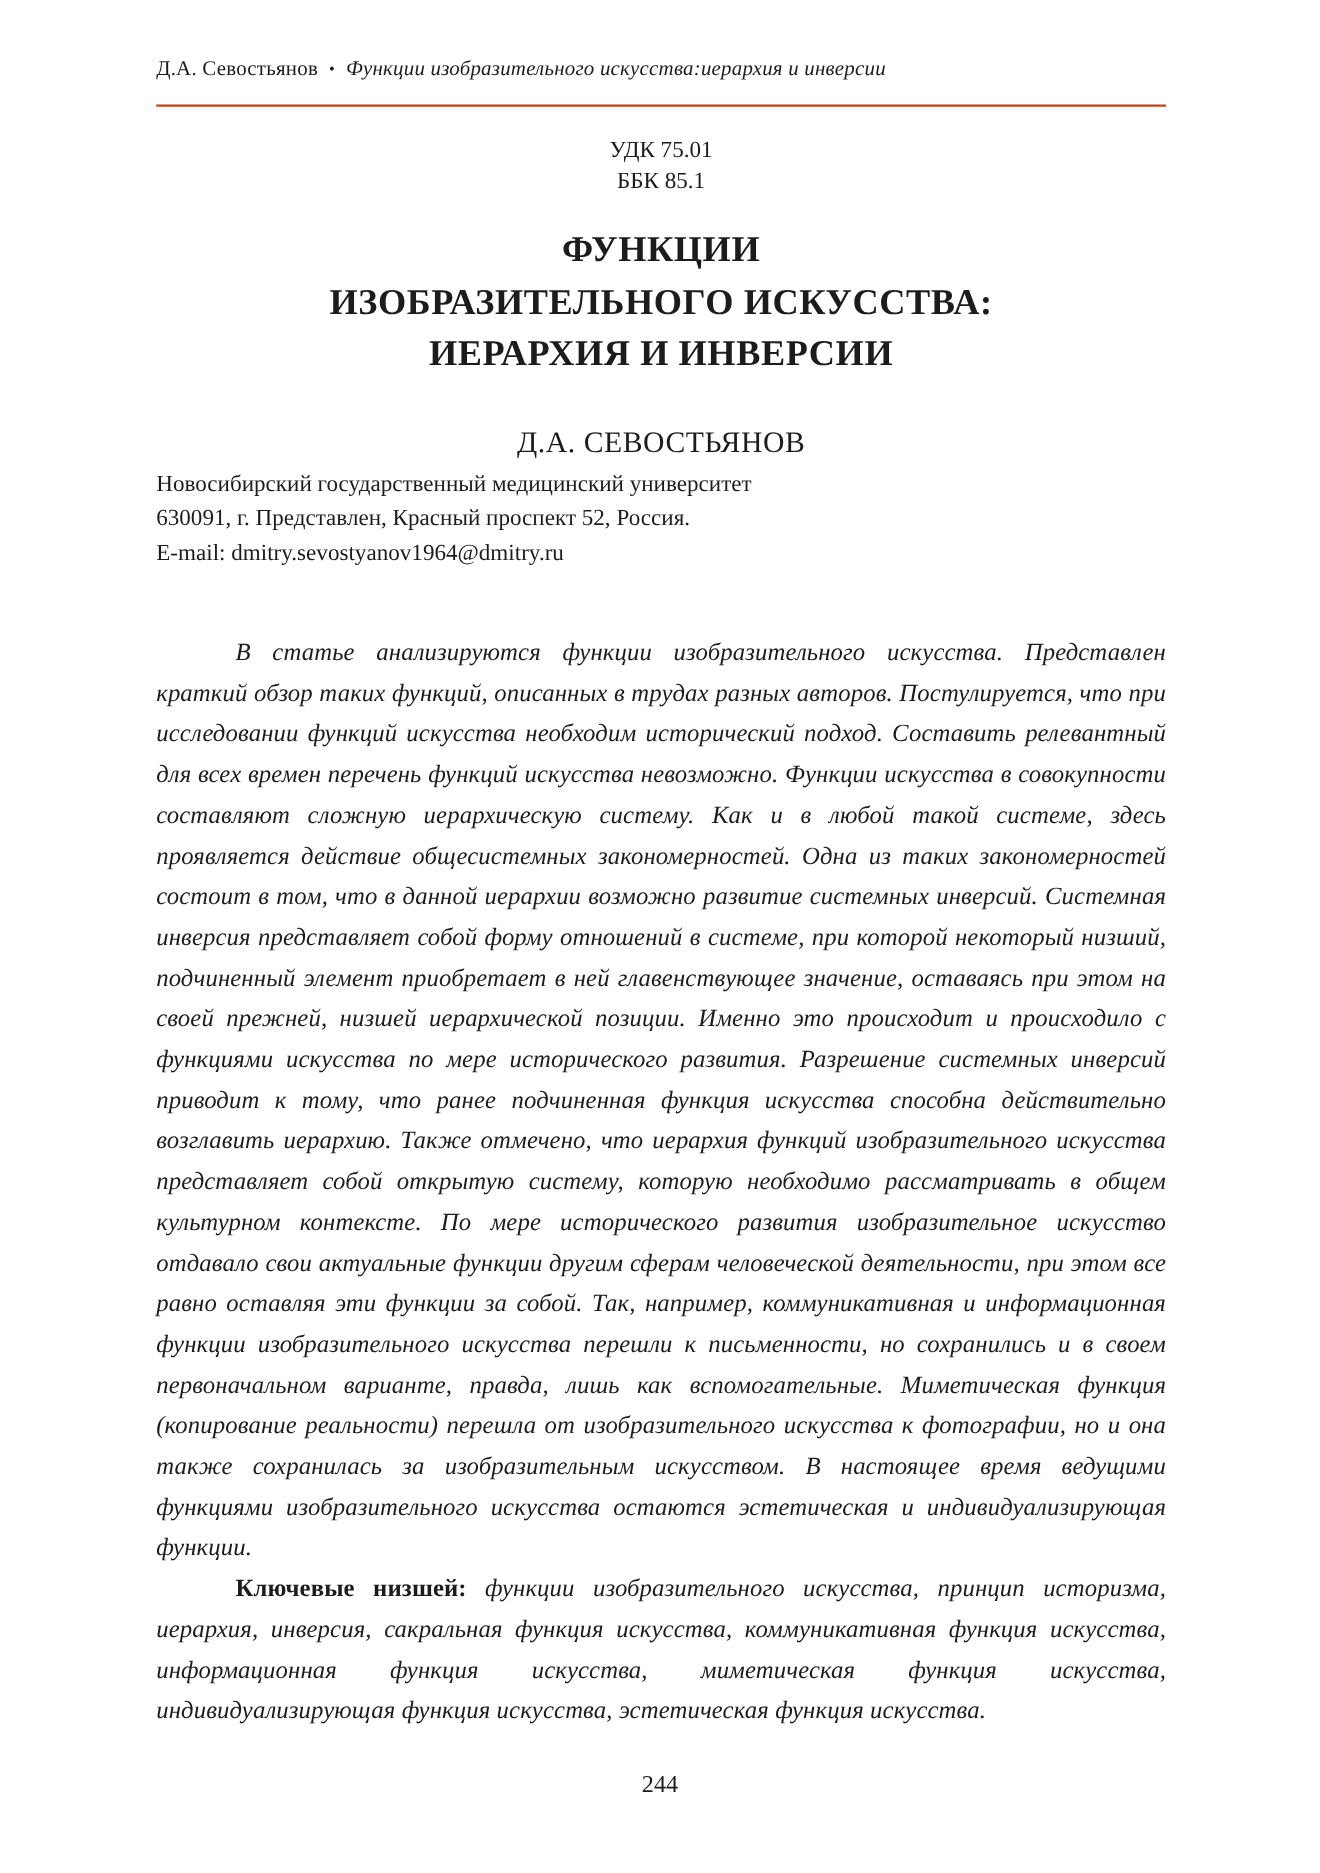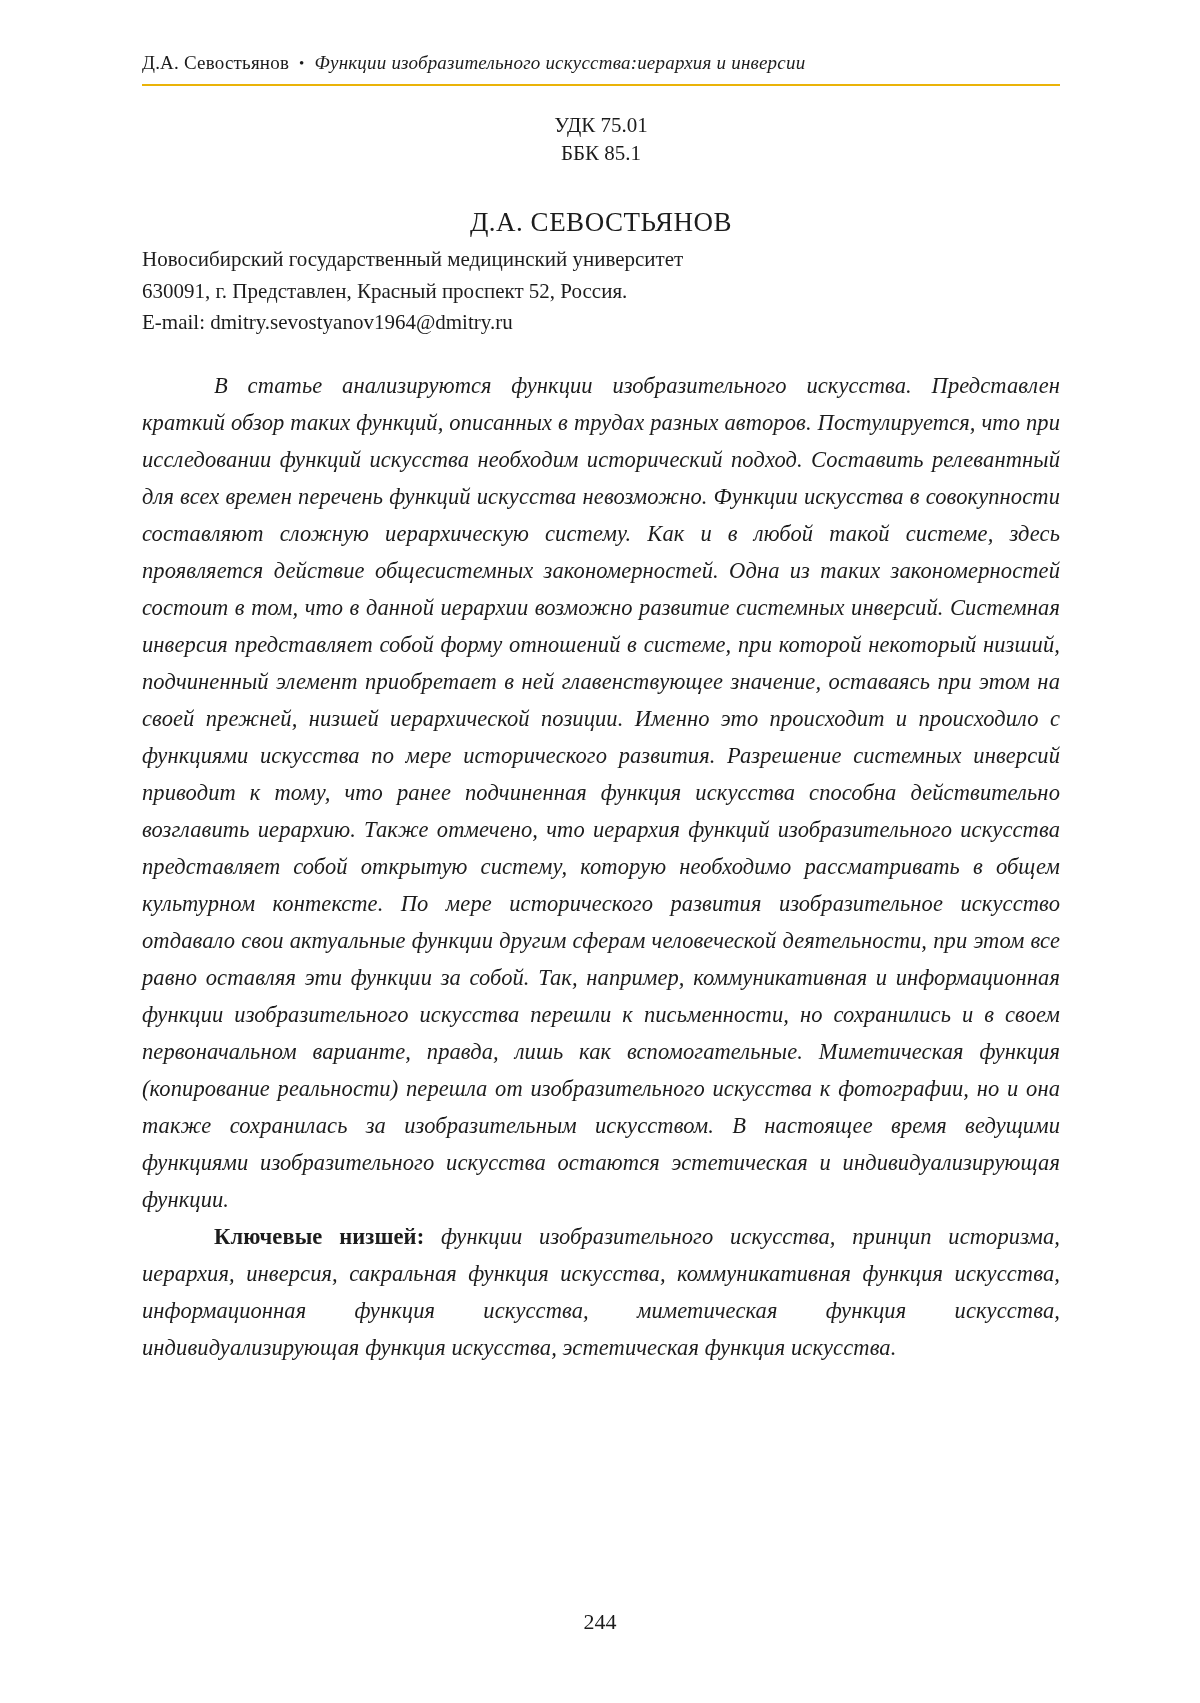--- a/index.html
+++ b/index.html
@@ -18,22 +18,22 @@
     position: relative;
     width: 1200px;
     height: 1703px;
     box-sizing: border-box;
     padding: 52px 140px 0 142px;
     overflow: hidden;
   }
   
   .running-header {
     font-size: 19px;
-    padding-bottom: 10px;
-    border-bottom: 2px solid #eab308;
+    padding-bottom: 21px;
+    border-bottom: 2px solid #c2410c;
     white-space: nowrap;
     letter-spacing: 0.2px;
   }
   .running-header .sep {
     padding: 0 10px;
     font-size: 15px;
     vertical-align: 1px;
   }
   .running-header .running-title {
     font-style: italic;
@@ -62,21 +62,21 @@
     letter-spacing: 0.5px;
   }
   .affiliation {
     margin-top: 6px;
     text-align: left;
     font-size: 21px;
     line-height: 1.5;
   }
   
   .abstract {
-    margin-top: 28px;
+    margin-top: 56px;
     font-style: italic;
     font-size: 22.5px;
     line-height: 1.645;
     text-align: justify;
     text-indent: 72px;
     letter-spacing: 0.1px;
   }
   
   .keywords {
     font-style: italic;
@@ -107,20 +107,25 @@
 
   <div class="running-header">
     <span>Д.А. Севостьянов</span><span class="sep">•</span><span class="running-title">Функции изобразительного искусства:иерархия  и  инверсии</span>
   </div>
 
   <div class="codes">
     <div>УДК 75.01</div>
     <div>ББК 85.1</div>
   </div>
 
+  <div class="article-title">
+    <div>ФУНКЦИИ</div>
+    <div>ИЗОБРАЗИТЕЛЬНОГО ИСКУССТВА:</div>
+    <div>ИЕРАРХИЯ  И  ИНВЕРСИИ</div>
+  </div>
 
   <div class="author-name">Д.А. СЕВОСТЬЯНОВ</div>
 
   <div class="affiliation">
     <div>Новосибирский государственный медицинский университет</div>
     <div>630091, г. Представлен, Красный проспект 52, Россия.</div>
     <div>E-mail: dmitry.sevostyanov1964@dmitry.ru</div>
   </div>
 
   <div class="abstract">В статье анализируются функции изобразительного искусства. Представлен краткий обзор таких функций, описанных в трудах разных авторов. Постулируется, что при исследовании функций искусства необходим исторический подход. Составить релевантный для всех времен перечень функций искусства невозможно. Функции искусства в совокупности составляют сложную иерархическую систему. Как и в любой такой системе, здесь проявляется действие общесистемных закономерностей. Одна из таких закономерностей состоит в том, что в данной иерархии возможно развитие системных инверсий. Системная инверсия представляет собой форму отношений в системе, при которой некоторый низший, подчиненный элемент приобретает в ней главенствующее значение, оставаясь при этом на своей прежней, низшей иерархической позиции. Именно это происходит и происходило с функциями искусства по мере исторического развития. Разрешение системных инверсий приводит к тому, что ранее подчиненная функция искусства способна действительно возглавить иерархию. Также отмечено, что иерархия функций изобразительного искусства представляет собой открытую систему, которую необходимо рассматривать в общем культурном контексте. По мере исторического развития изобразительное искусство отдавало свои актуальные функции другим сферам человеческой деятельности, при этом все равно оставляя эти функции за собой. Так, например, коммуникативная и информационная функции изобразительного искусства перешли к письменности, но сохранились и в своем первоначальном варианте, правда, лишь как вспомогательные. Миметическая функция (копирование реальности) перешла от изобразительного искусства к фотографии, но и она также сохранилась за изобразительным искусством. В настоящее время ведущими функциями изобразительного искусства остаются эстетическая и индивидуализирующая функции.</div>

